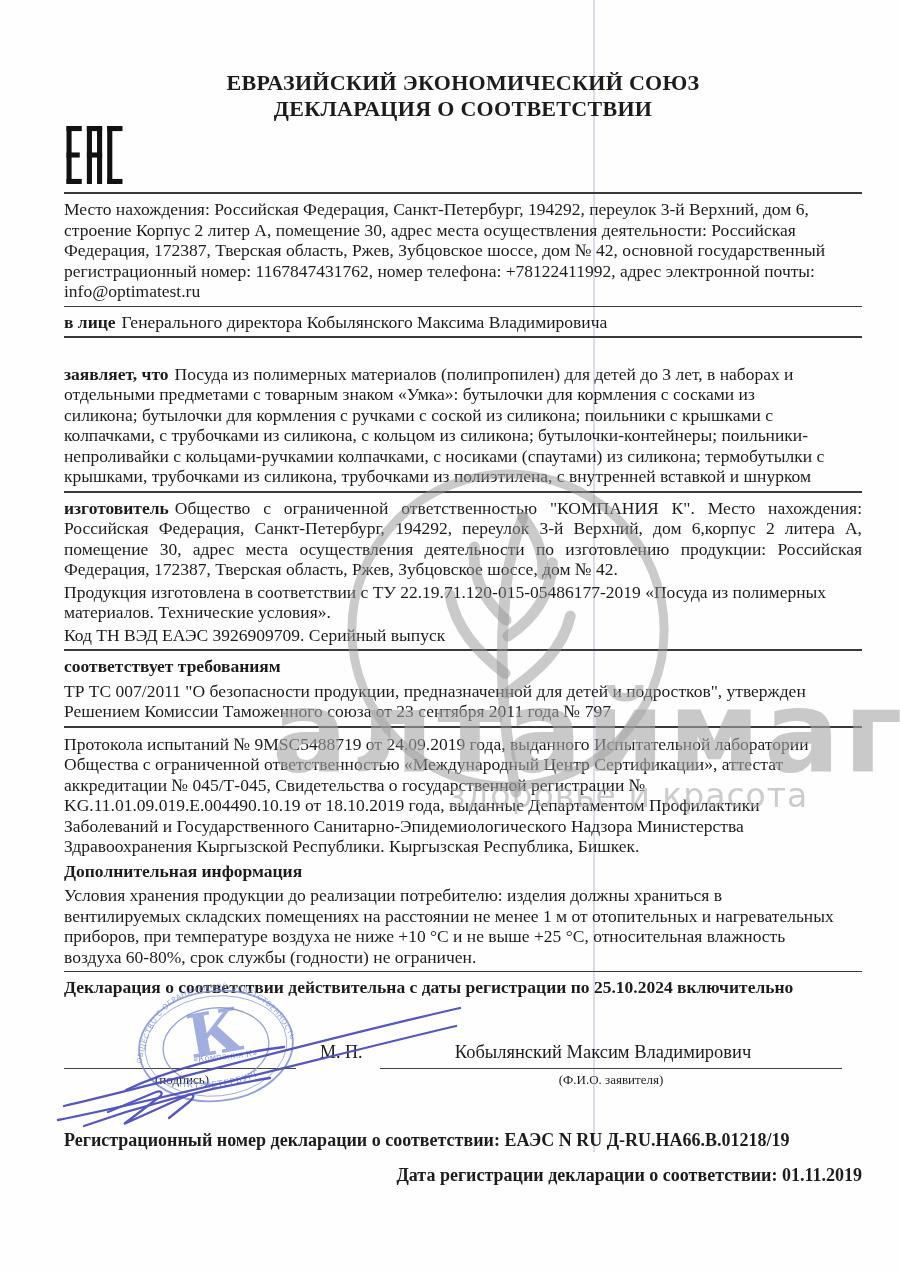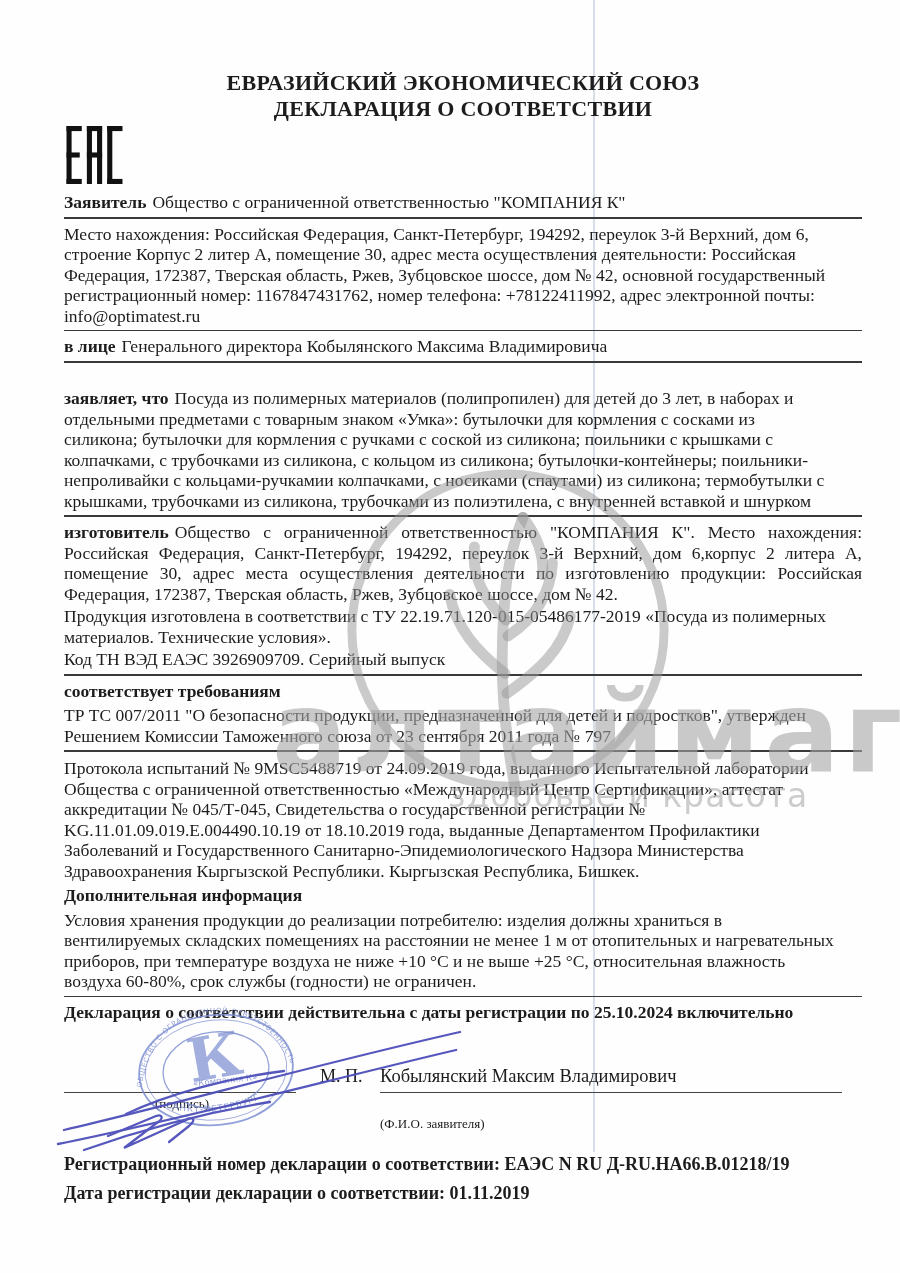--- a/index.html
+++ b/index.html
@@ -32,26 +32,26 @@
   .gap6{margin-top:6px;}
   .scheme-row{display:flex;align-items:flex-end;}
   .scheme-fill{flex:1;border-bottom:2px solid #3a3a3a;margin:0 0 4px 8px;}
   
   .sigblock{position:relative;height:96px;margin-top:8px;}
   .sigline{position:absolute;border-top:1.6px solid #444;height:0;}
   .sigline.left{left:0;top:62px;width:232px;}
   .sigline.right{left:316px;top:62px;width:462px;}
   .sig-caption{position:absolute;font-size:13px;line-height:15px;}
   .cap-sign{left:58px;top:66px;width:120px;text-align:center;}
-  .cap-fio{left:316px;top:66px;width:462px;text-align:left;margin-top:20px;}
+  .cap-fio{left:316px;top:66px;width:462px;text-align:center;}
   .mp{position:absolute;left:256px;top:36px;font-size:18px;}
-  .fio-name{position:absolute;left:316px;top:36px;width:462px;font-size:18.5px;}
+  .fio-name{position:absolute;left:308px;top:36px;width:462px;text-align:center;font-size:18.5px;}
   .footer-line{font-weight:bold;font-size:18px;}
   .reg-num{margin-top:28px;}
-  .reg-date{margin-top:8px;}
+  .reg-date{margin-top:15px;text-align:right;}
   
   .fold{position:absolute;left:593px;top:0;width:2px;height:1152px;background:rgba(172,182,208,.45);pointer-events:none;}
   .wm{position:absolute;pointer-events:none;z-index:5;}
   .wm-emblem{left:340px;top:462px;}
   .wm-brand{
     left:272px;top:668px;width:640px;
     font-family:"DejaVu Sans", sans-serif;font-weight:bold;
     font-size:112px;line-height:128px;letter-spacing:4px;
     color:rgba(165,165,165,.60);white-space:nowrap;
   }
@@ -87,23 +87,20 @@
           <rect x="30" y="0" width="5" height="57"></rect>
           <rect x="20" y="0" width="15" height="5"></rect>
           <rect x="20" y="26" width="15" height="5"></rect>
         <rect x="40" y="0" width="5" height="57"></rect>
           <rect x="40" y="0" width="15" height="5"></rect>
           <rect x="40" y="52" width="15" height="5"></rect>
       </g>
     </svg>
     <span class="sr">ЕАС</span>
 
-    <p class="sec">
-      <span class="lead">Заявитель</span><span>Общество с ограниченной ответственностью "КОМПАНИЯ К"</span>
-    </p>
     <hr class="rule">
 
     <p class="pre sec">Место нахождения: Российская Федерация, Санкт-Петербург, 194292, переулок 3-й Верхний, дом 6,
 строение Корпус 2 литер А, помещение 30, адрес места осуществления деятельности: Российская
 Федерация, 172387, Тверская область, Ржев, Зубцовское шоссе, дом № 42, основной государственный
 регистрационный номер: 1167847431762, номер телефона: +78122411992, адрес электронной почты:
 info@optimatest.ru</p>
     <hr class="rule thin">
 
     <p class="sec">

